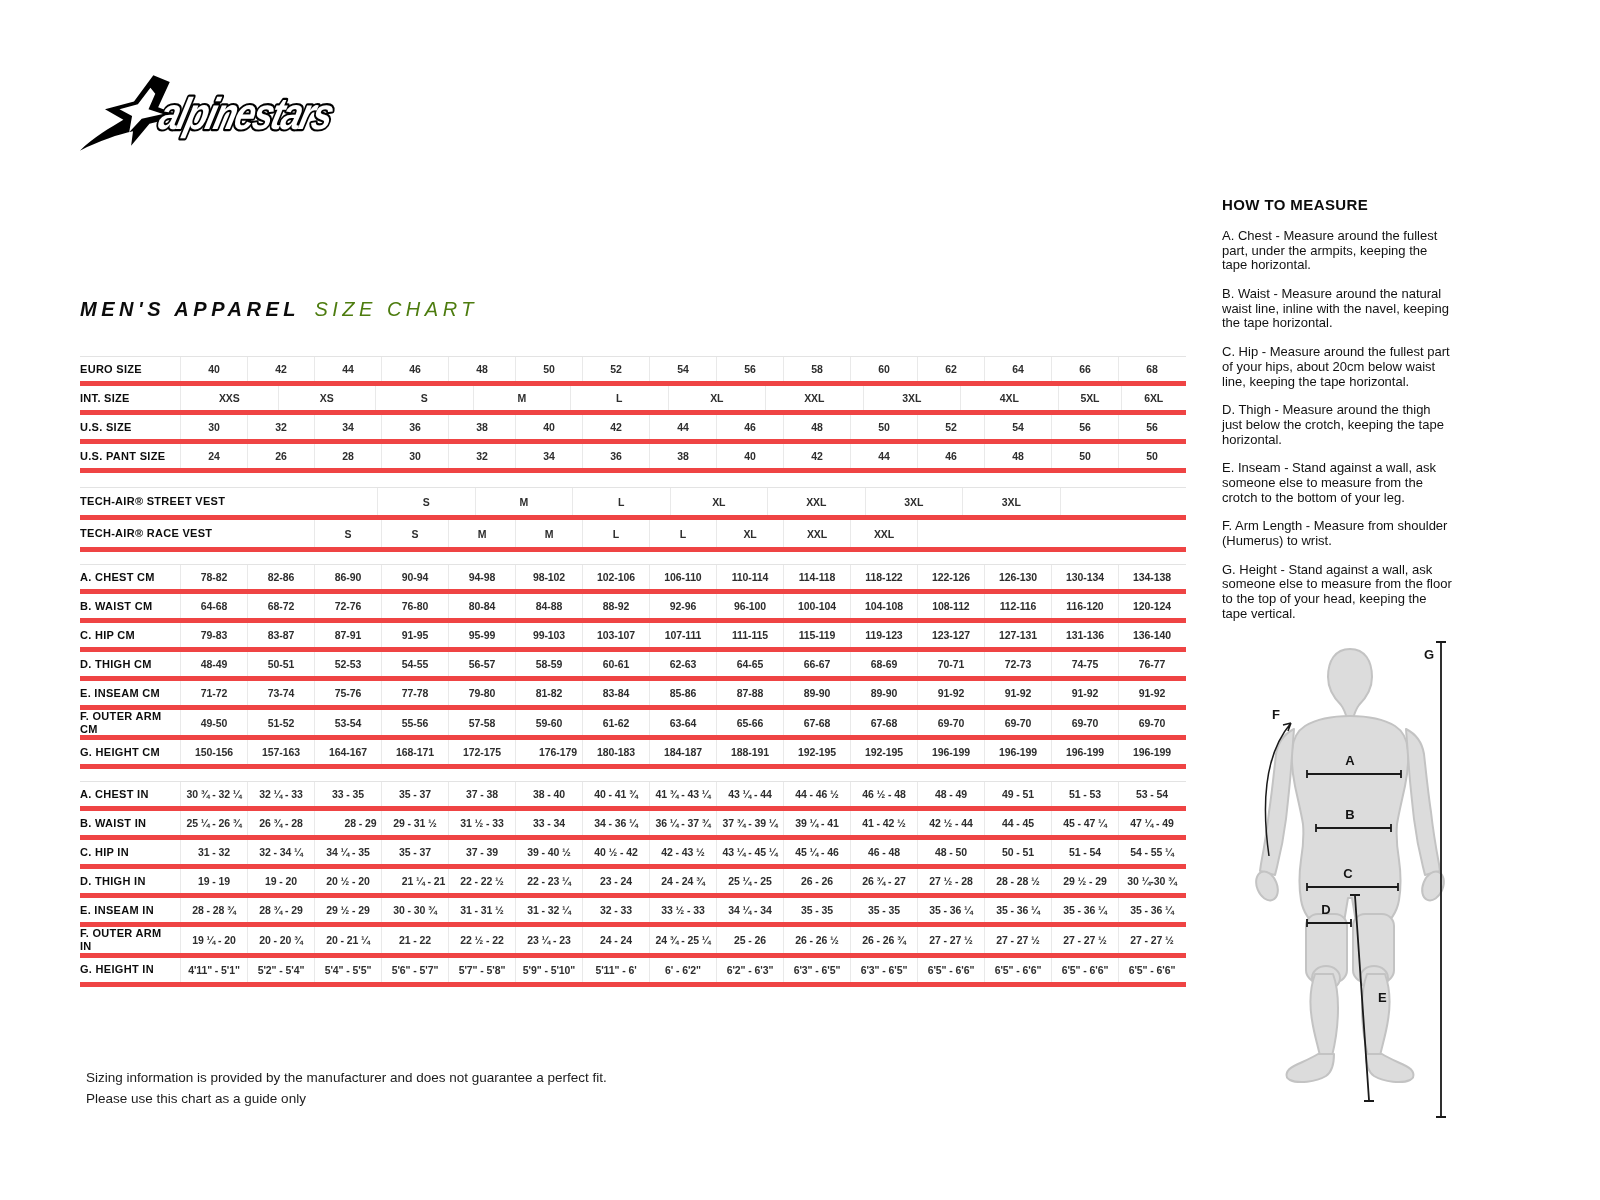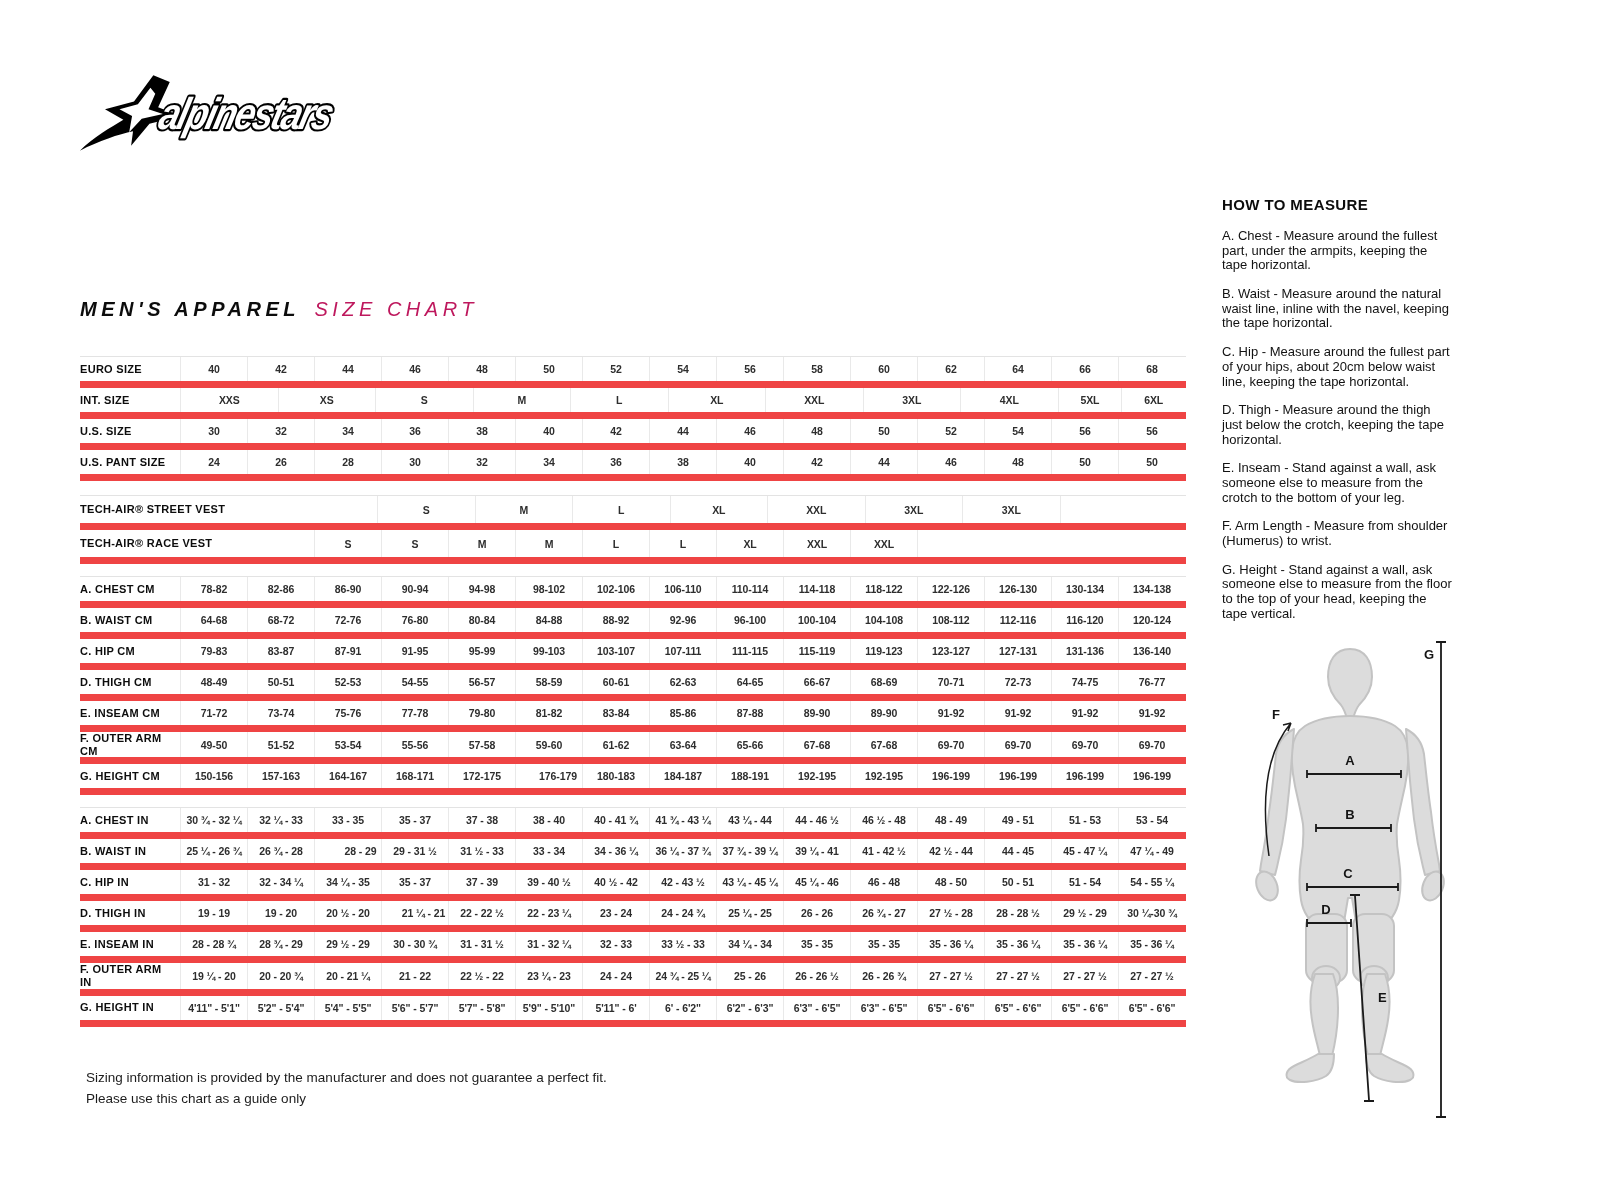--- a/index.html
+++ b/index.html
@@ -5,29 +5,29 @@
   html,body{margin:0;padding:0;background:#fff;}
   body{width:1600px;height:1200px;font-family:"Liberation Sans",sans-serif;-webkit-font-smoothing:antialiased;}
   .page{position:relative;width:1600px;height:1200px;overflow:hidden;background:#fff;}
 
   
   .logo{position:absolute;left:76px;top:72px;width:290px;height:82px;}
 
   
   .title{position:absolute;left:80px;top:298px;white-space:nowrap;}
   .t-main{font-style:italic;font-weight:bold;font-size:20px;letter-spacing:4.5px;color:#0c0c0c;}
-  .t-sub{font-style:italic;font-weight:normal;font-size:20px;letter-spacing:4.5px;color:#be185d;margin-left:10px;}
+  .t-sub{font-style:italic;font-weight:normal;font-size:20px;letter-spacing:4.5px;color:#4d7c0f;margin-left:10px;}
 
   
   .size-table{position:absolute;left:80px;top:356px;width:1106px;}
   .tgroup{border-top:1px solid #e3e3e3;}
   .tgroup.g1{margin-top:14px;}
   .tgroup.g2{margin-top:12px;}
   .tgroup.g3{margin-top:12px;}
-  .trow{display:flex;align-items:center;border-bottom:7px solid #ef4444;}
+  .trow{display:flex;align-items:center;border-bottom:5px solid #ef4444;}
   .g0 .trow{height:24px;}
   .g1 .trow{height:27px;}
   .g2 .trow,.g3 .trow{min-height:24px;}
   .rlabel{flex:0 0 100px;width:100px;font-weight:bold;font-size:11px;line-height:1.15;
           color:#0d0d0d;letter-spacing:.3px;white-space:nowrap;overflow:visible;}
   .rlabel.wrap{white-space:pre-line;}
   .cell{align-self:stretch;display:flex;align-items:center;justify-content:center;
         box-sizing:border-box;border-left:1px solid #e9e9e9;
         font-weight:bold;font-size:10.5px;letter-spacing:-.1px;color:#2e2e2e;white-space:nowrap;}
   .cell.nb{border-left:none;}

